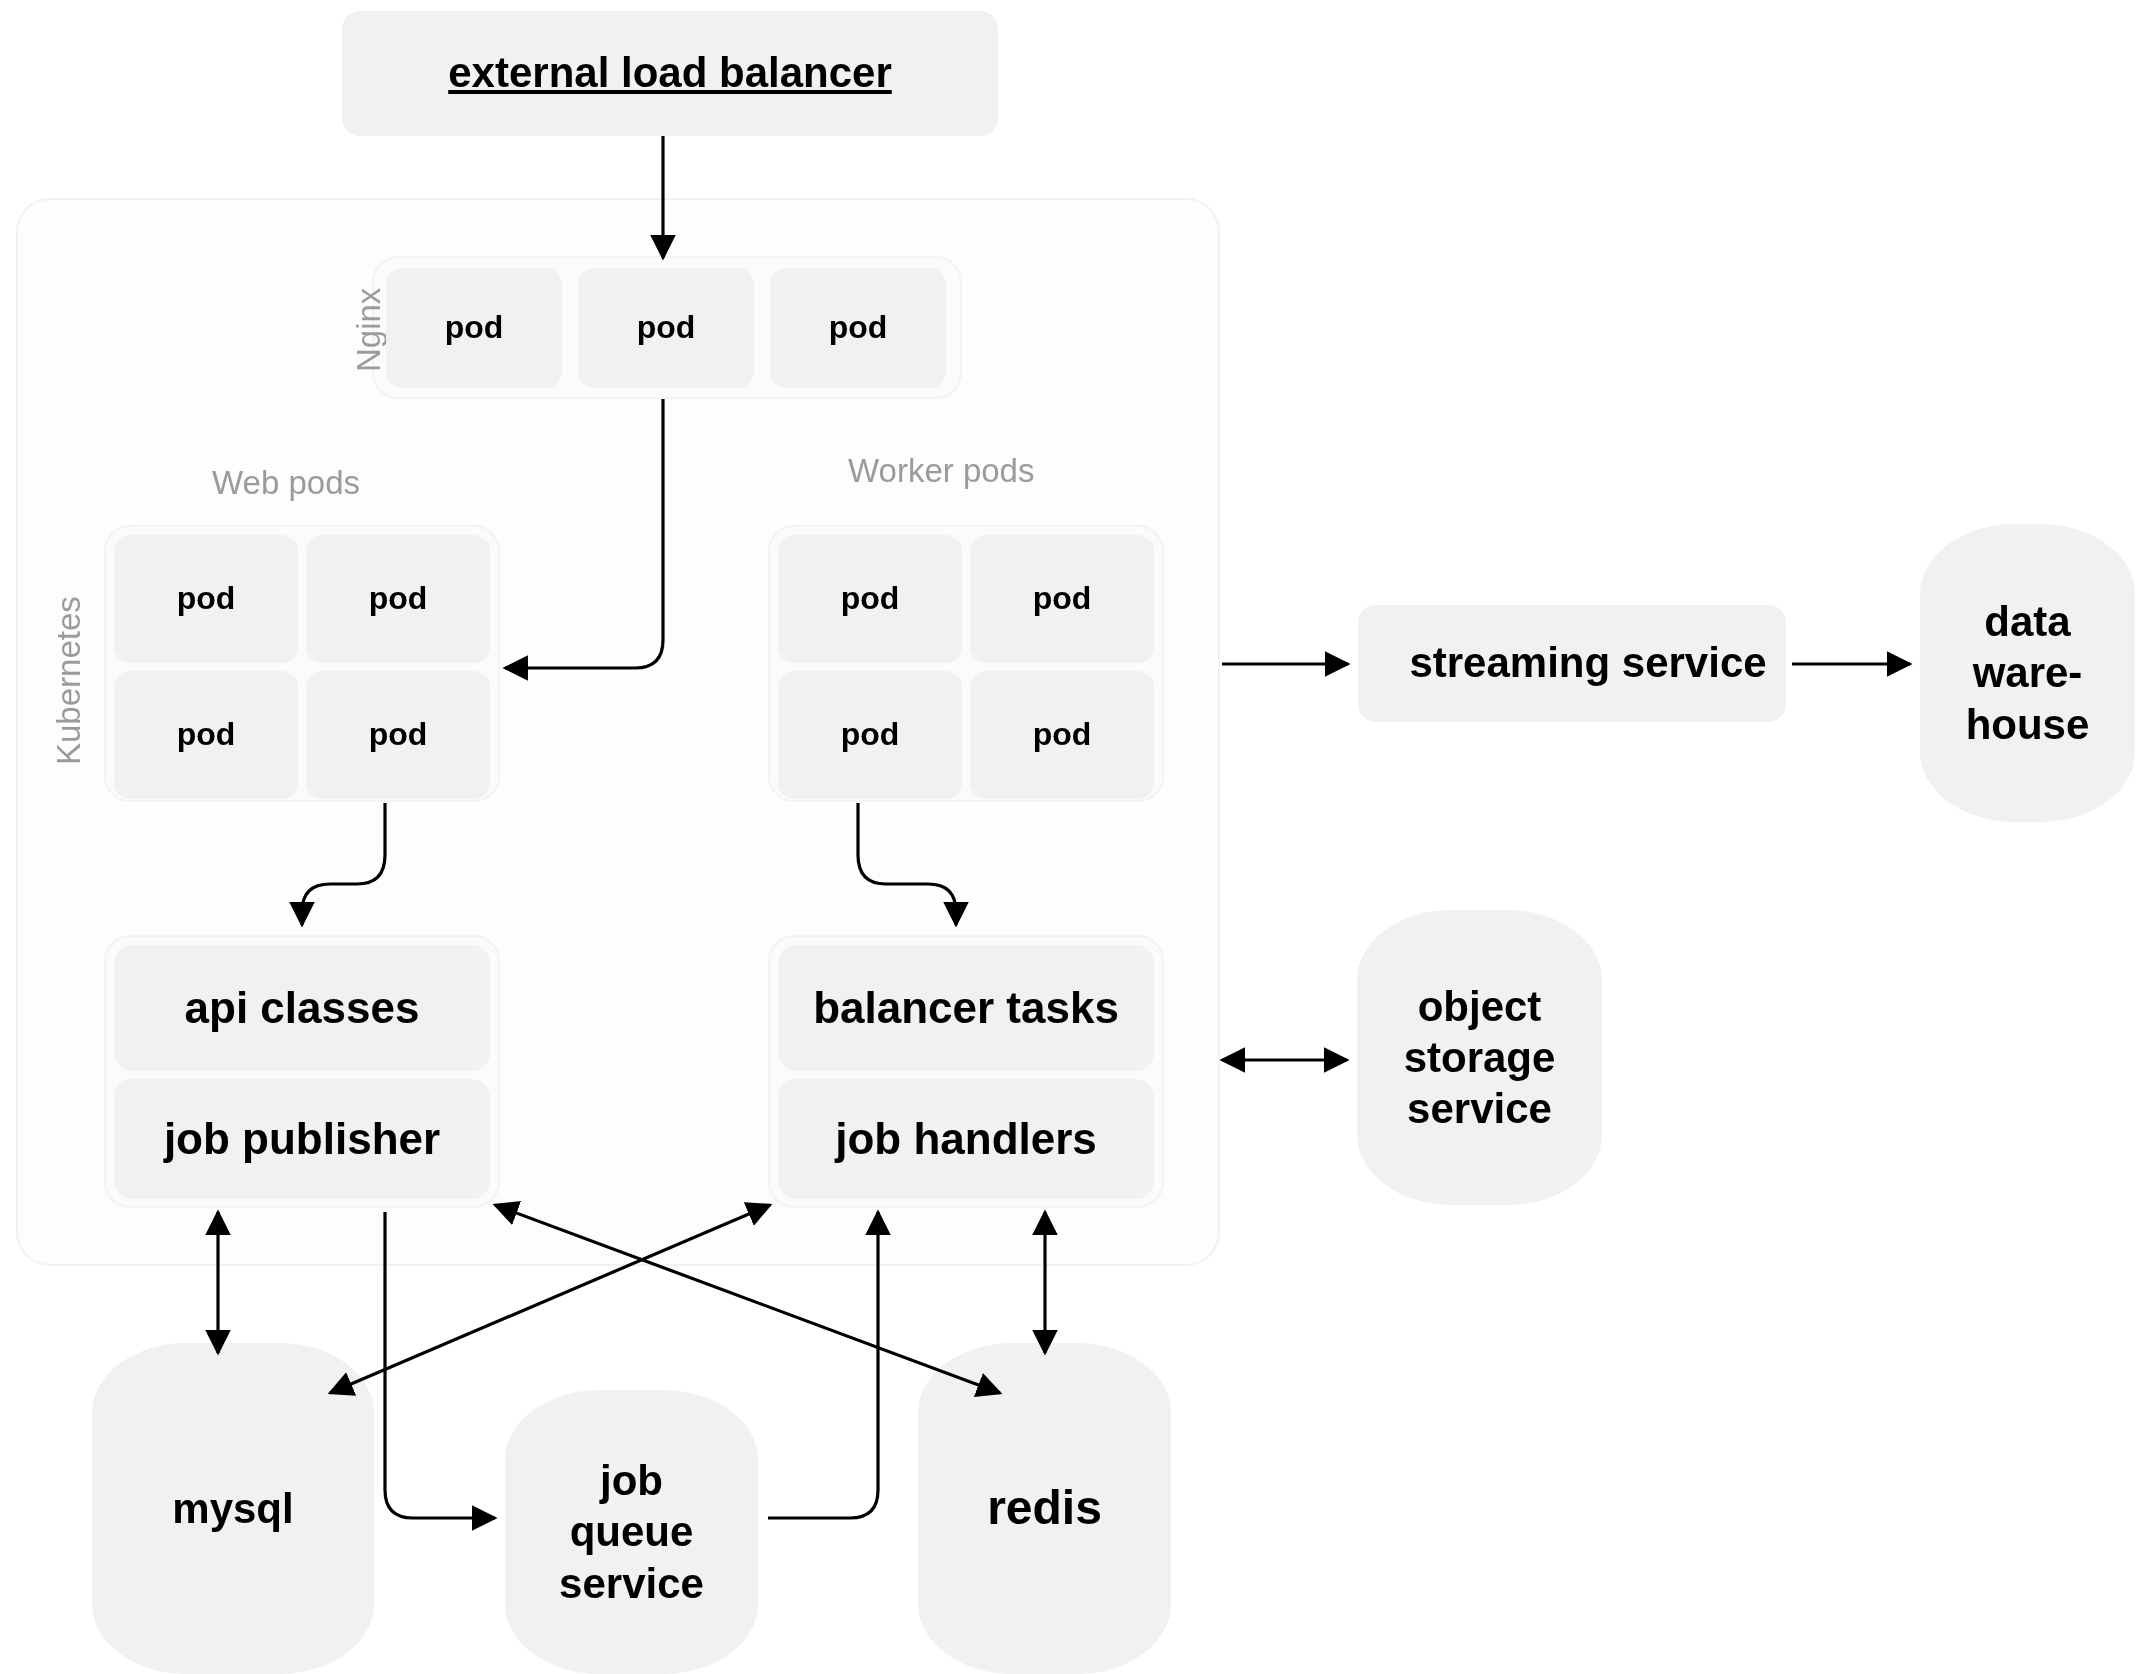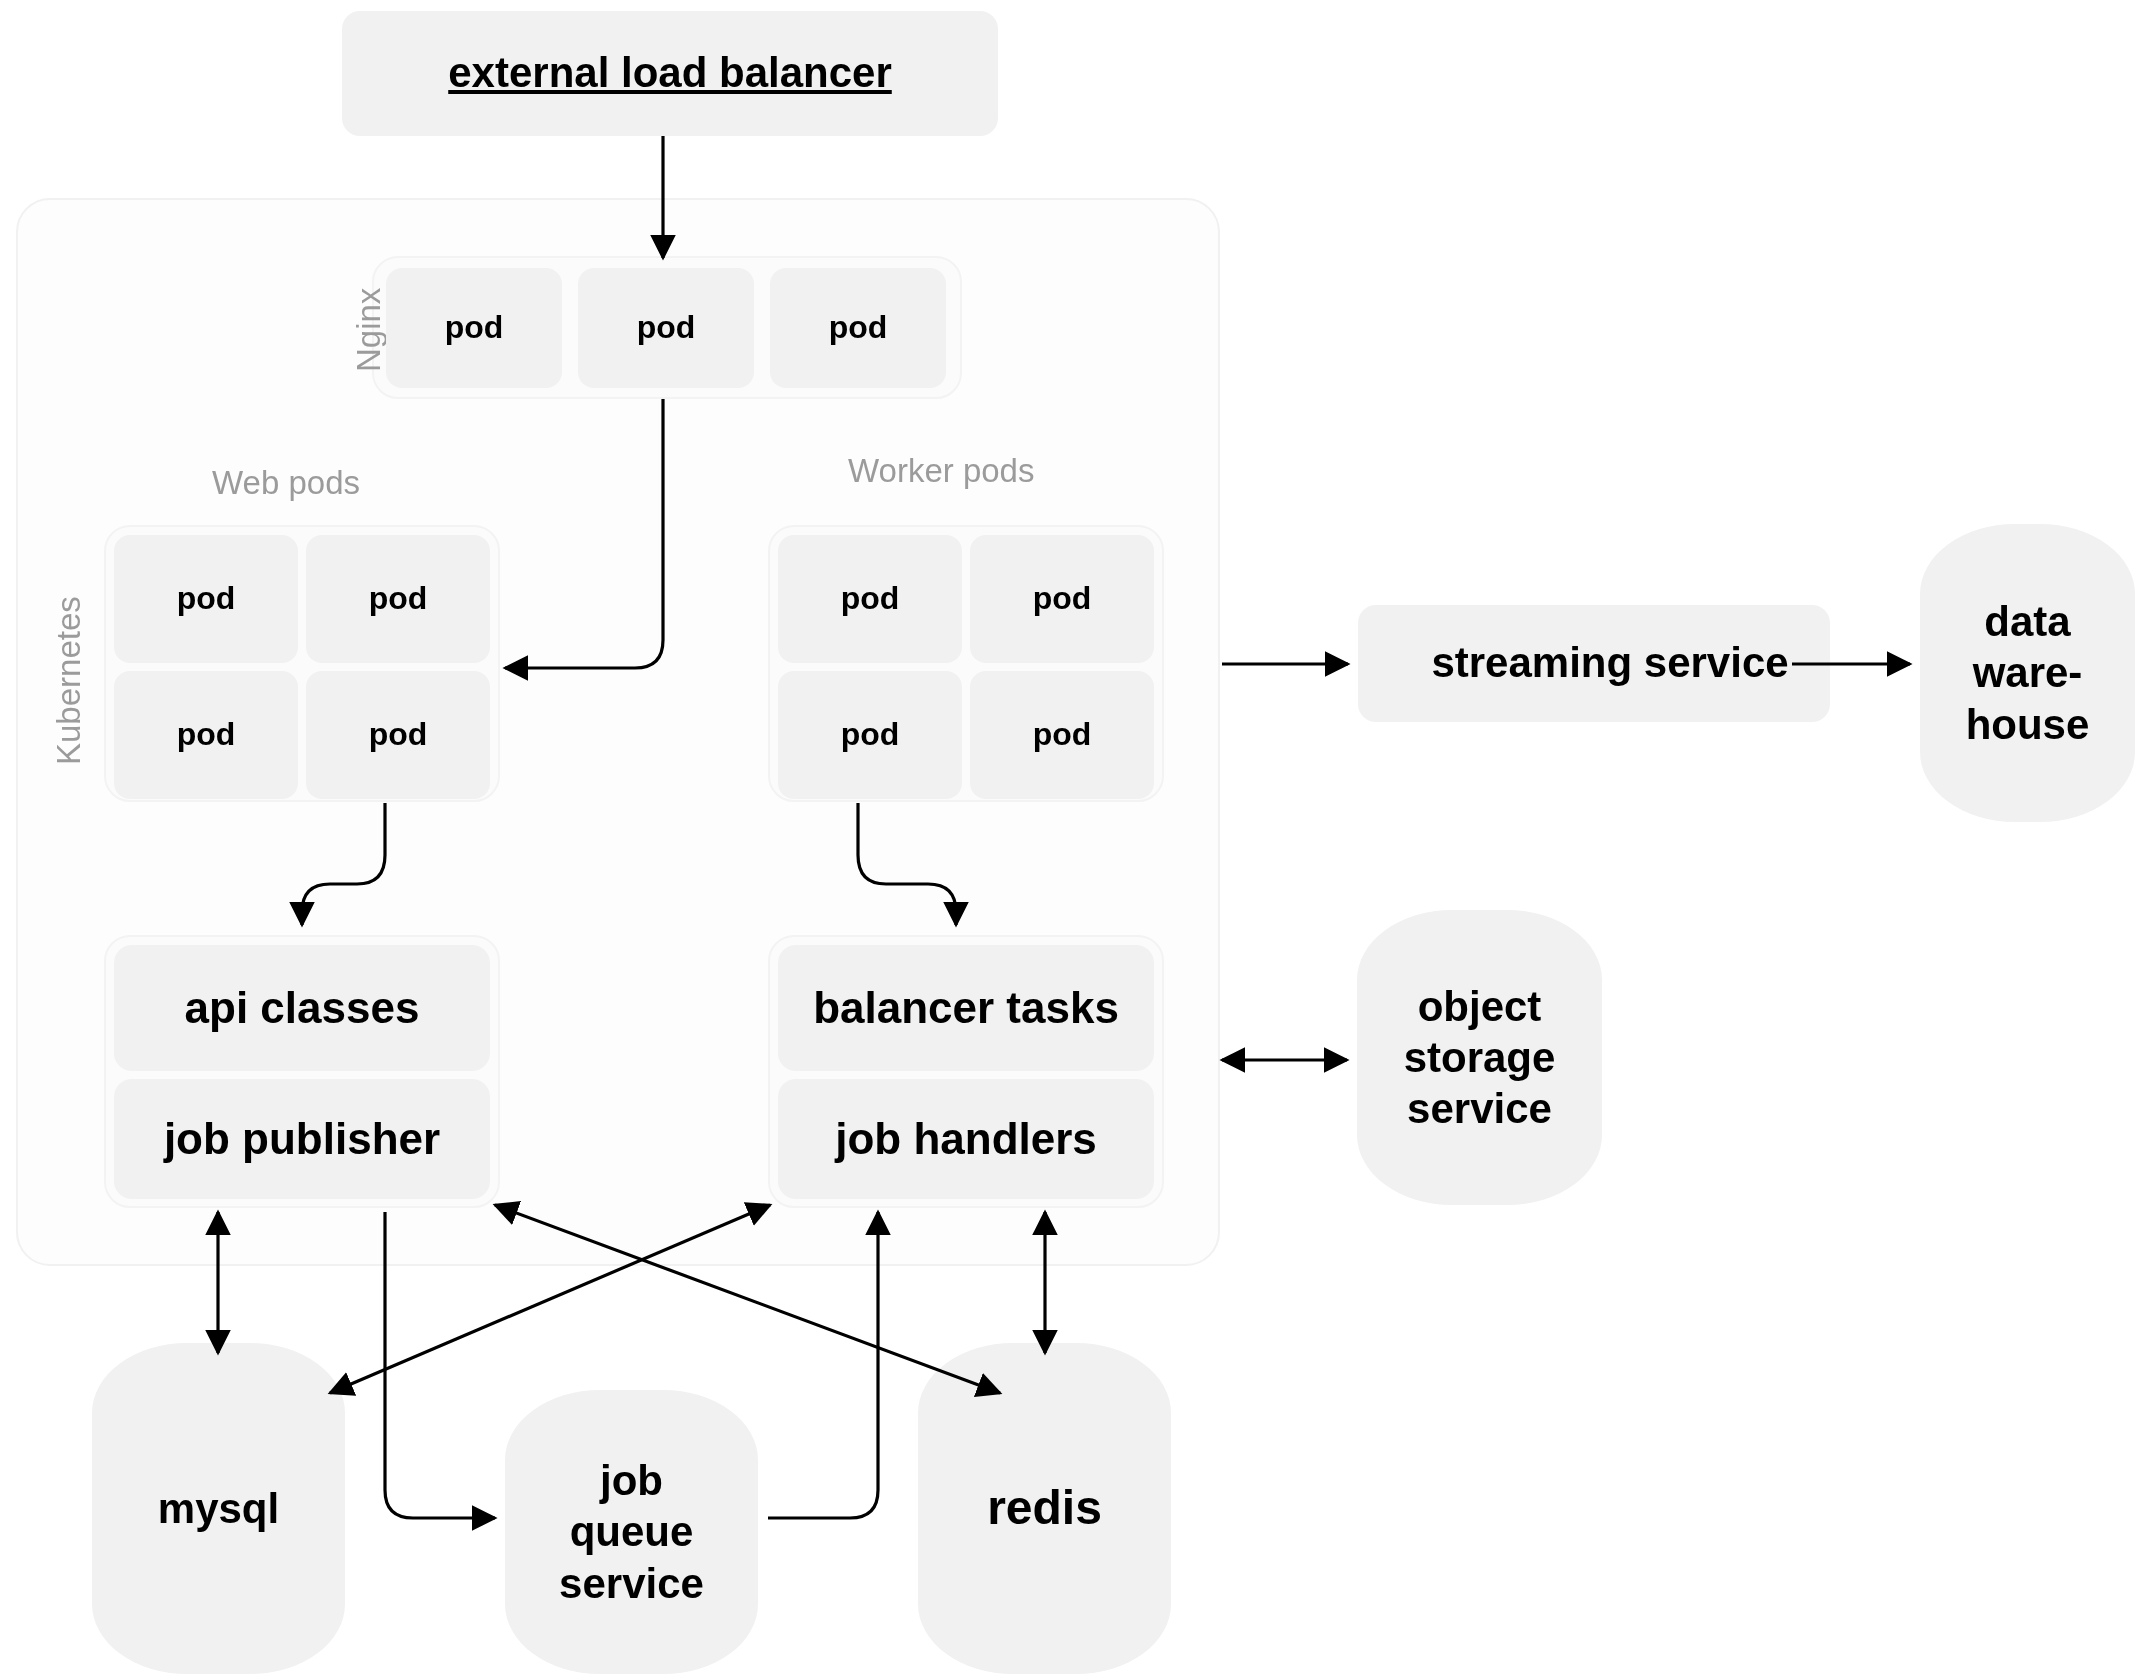--- a/index.html
+++ b/index.html
@@ -119,35 +119,35 @@
   <div class="group-box" style="left:104px; top:935px; width:396px; height:273px;"></div>
   <div class="node svc" style="left:114px; top:945px; width:376px; height:126px;">api classes</div>
   <div class="node svc" style="left:114px; top:1079px; width:376px; height:120px;">job publisher</div>
 
   <div class="group-box" style="left:768px; top:935px; width:396px; height:273px;"></div>
   <div class="node svc" style="left:778px; top:945px; width:376px; height:126px;">balancer tasks</div>
   <div class="node svc" style="left:778px; top:1079px; width:376px; height:120px;">job handlers</div>
 
   <div class="node svc" style="left:342px; top:11px; width:656px; height:125px; font-size:42px;text-decoration:underline;">external load balancer</div>
 
-  <div class="node svc" style="left:1358px; top:605px; width:472px; height:117px; font-size:42px;padding-left:32px;">streaming service</div>
+  <div class="node svc" style="left:1358px; top:605px; width:428px; height:117px; font-size:42px;padding-left:32px;">streaming service</div>
 
   <div class="cyl" style="left:1920px; top:524px; width:215px; height:298px; font-size:42px;">
     <span style="white-space:pre-line;">data
 ware-
 house</span>
   </div>
 
   <div class="cyl" style="left:1357px; top:910px; width:245px; height:295px; font-size:42px;">
     <span style="white-space:pre-line;">object
 storage
 service</span>
   </div>
 
-  <div class="cyl" style="left:92px; top:1343px; width:253px; height:331px; font-size:42px;">
+  <div class="cyl" style="left:92px; top:1343px; width:282px; height:331px; font-size:42px;">
     <span style="white-space:pre-line;">mysql</span>
   </div>
 
   <div class="cyl" style="left:505px; top:1390px; width:253px; height:284px; font-size:42px;">
     <span style="white-space:pre-line;">job
 queue
 service</span>
   </div>
 
   <div class="cyl" style="left:918px; top:1343px; width:253px; height:331px; font-size:48px;">

